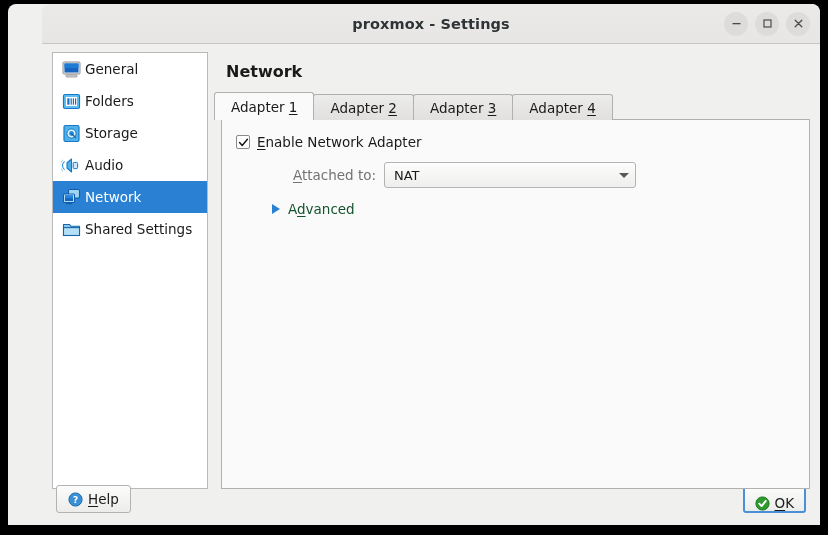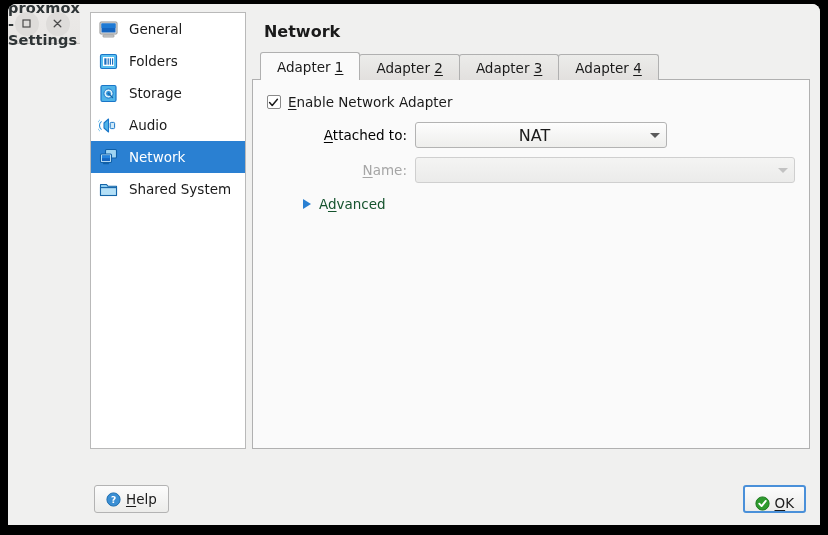--- a/index.html
+++ b/index.html
@@ -12,22 +12,23 @@
   }
 
   
   .window {
     position: absolute;
     left: 8px; top: 4px;
     width: 812px; height: 521px;
     background: #f0f0ef;
     border-radius: 8px 8px 0 0;
     display: flex;
-    flex-direction: row;
+    flex-direction: column;
     overflow: hidden;
+    padding-left: 34px;
   }
 
   
   .titlebar {
     height: 40px;
     flex: 0 0 40px;
     position: relative;
     background: linear-gradient(to bottom, #eceae8 0%, #e8e6e4 100%);
     border-bottom: 1px solid #c8c5c2;
     border-radius: 8px 8px 0 0;
@@ -75,21 +76,21 @@
     width: 156px; height: 437px;
     background: #ffffff;
     border: 1px solid #b9b9b9;
     overflow: hidden;
   }
   .side-item {
     height: 32px;
     display: flex;
     align-items: center;
     padding-left: 7px;
-    gap: 9px;
+    gap: 3px;
     font-size: 13.5px;
     color: #1a1a1a;
   }
   .side-item.selected {
     background: #2a80d2;
     color: #ffffff;
   }
   .side-ico {
     width: 22px; height: 22px;
     flex: 0 0 22px;
@@ -111,21 +112,21 @@
     font-weight: bold;
     color: #1a1a1a;
     padding: 10px 0 0 12px;
     height: 40px;
   }
 
   
   .tabstrip {
     position: relative;
     height: 28px;
-    margin-left: 8px;
+    margin-left: 0px;
     display: flex;
     align-items: flex-end;
     z-index: 2;
   }
   .tab {
     height: 26px;
     padding: 0 16px;
     display: flex;
     align-items: center;
     font-size: 13.5px;
@@ -143,20 +144,21 @@
     position: relative;
     z-index: 3;
   }
   .tabpanel {
     position: relative;
     margin-top: -1px;
     height: 370px;
     background: #fafafa;
     border: 1px solid #b0b0b0;
     z-index: 1;
+    margin-left: 7px;
   }
 
   
   .form { padding: 14px 14px 0 14px; }
   .row {
     display: flex;
     align-items: center;
     margin-bottom: 9px;
   }
   .chk-row { margin-bottom: 12px; }
@@ -172,38 +174,37 @@
     margin-right: 7px;
     flex: 0 0 14px;
   }
   .checkbox svg { display: block; }
   .chk-label { font-size: 13.5px; color: #1a1a1a; }
 
   .field-label {
     width: 148px;
     text-align: right;
     font-size: 13.5px;
-    color: #000000;
+    color: #737373;
     padding-right: 8px;
     flex: 0 0 148px;
   }
   .field-label.disabled { color: #a6a6a6; }
 
   .combo {
     height: 26px;
     border: 1px solid #b3b3b3;
     border-radius: 3px;
     background: linear-gradient(to bottom, #fdfdfd 0%, #eeeeec 100%);
     display: flex;
     align-items: center;
     padding: 0 6px 0 9px;
-    font-size: 16px;
+    font-size: 13px;
     color: #1a1a1a;
     position: relative;
-    text-align: center;
   }
   .combo .val { flex: 1 1 auto; }
   .combo .arrow {
     width: 0; height: 0;
     border-left: 5px solid transparent;
     border-right: 5px solid transparent;
     border-top: 5px solid #5a5a5a;
     margin-left: 6px;
   }
   .combo.disabled {
@@ -360,21 +361,21 @@
 
 
 
       <div class="side-item">
         <span class="side-ico">
           <svg width="21" height="21" viewBox="0 0 21 21">
             <path d="M2.5 5.5 h6 l1.6 1.8 h8.4 v9.2 h-16 Z" fill="#8ecdf0" stroke="#1565a8" stroke-width="1.1" stroke-linejoin="round"></path>
             <rect x="2.5" y="8.6" width="16" height="7.9" fill="#b4e0f7" stroke="#1565a8" stroke-width="1.1"></rect>
           </svg>
         </span>
-        <span>Shared System</span>
+        <span>Shared Settings</span>
       </div>
 
 
     </div>
 
     <div class="pane">
 
       <div class="pane-title">Network</div>
 
       <div class="tabstrip">
@@ -397,27 +398,20 @@
           </div>
 
           <div class="row">
             <span class="field-label"><u>A</u>ttached to:</span>
             <div class="combo combo-attached">
               <span class="val">NAT</span>
               <span class="arrow"></span>
             </div>
           </div>
 
-          <div class="row">
-            <span class="field-label disabled"><u>N</u>ame:</span>
-            <div class="combo combo-name disabled">
-              <span class="val"></span>
-              <span class="arrow"></span>
-            </div>
-          </div>
 
           <div class="expander">
             <span class="tri"></span>
             <span>A<u>d</u>vanced</span>
           </div>
 
         </div>
       </div>
     </div>
 

